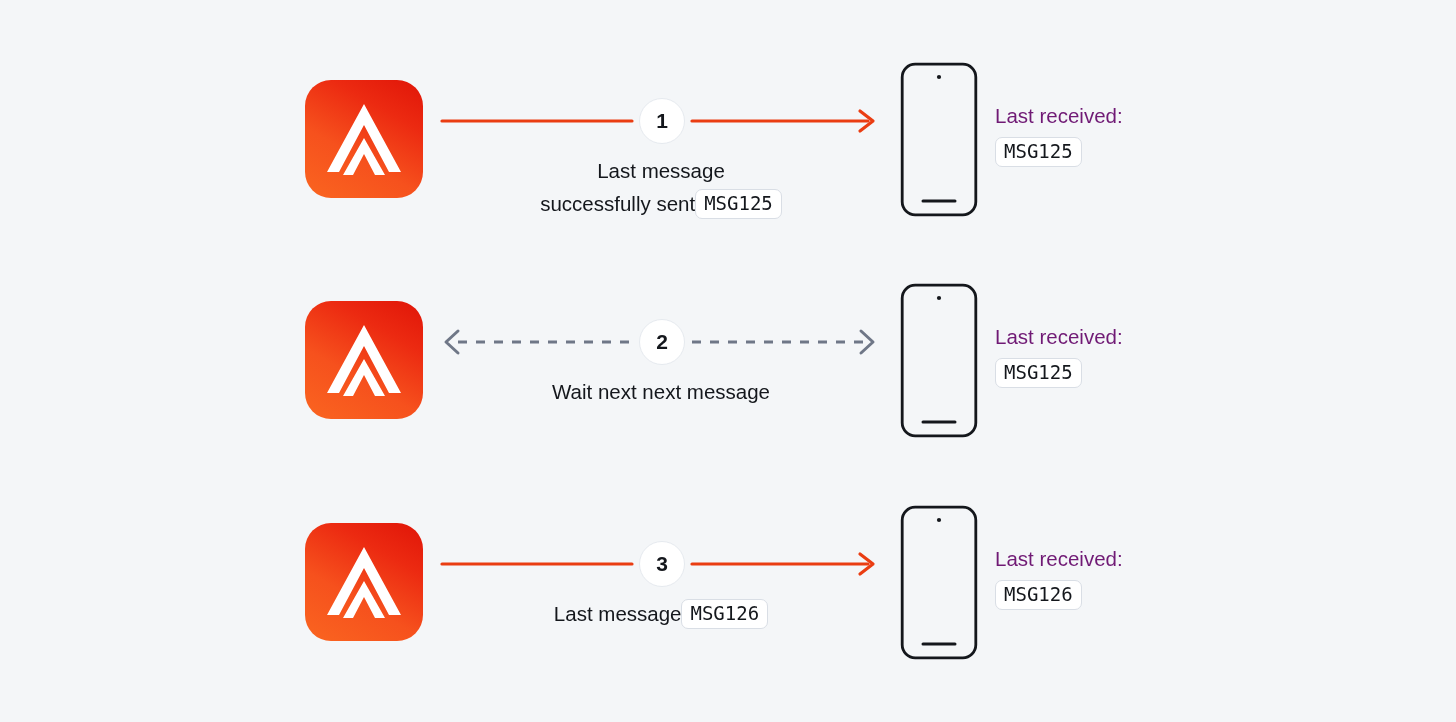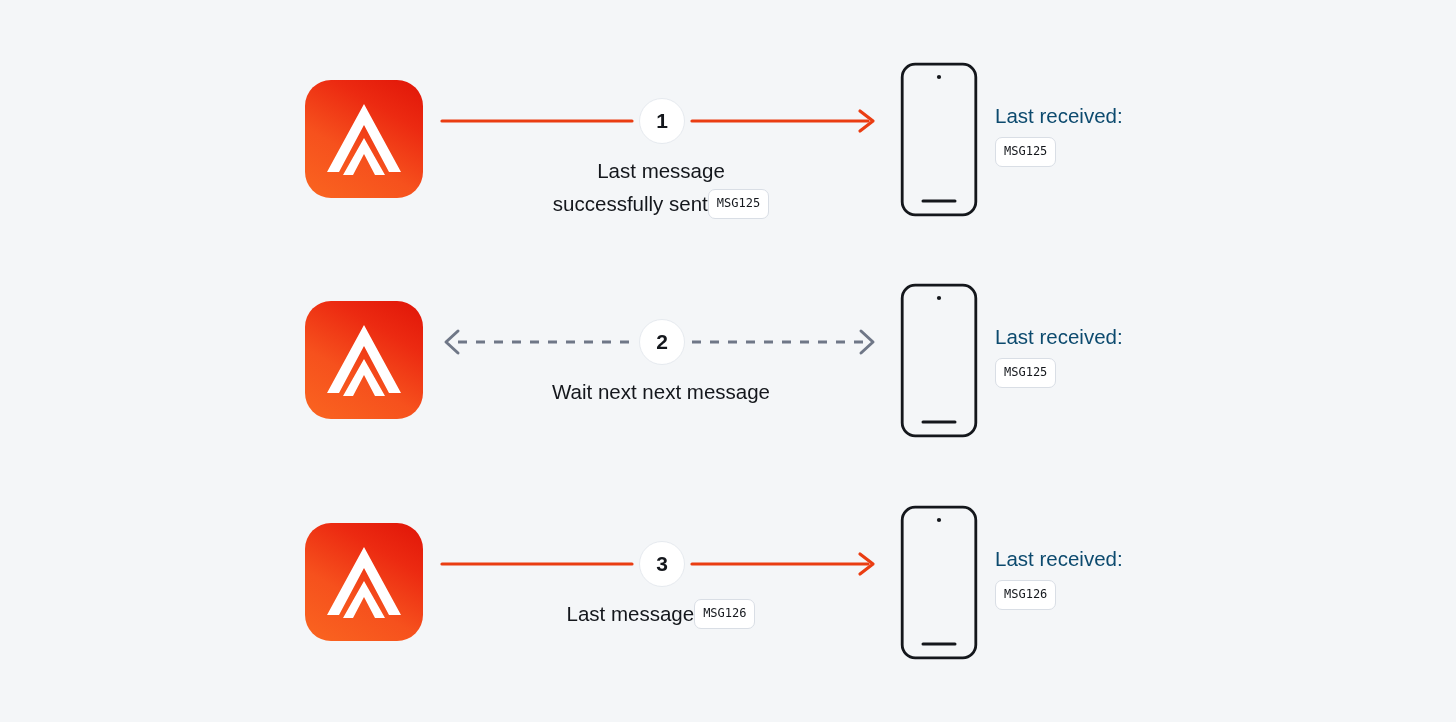--- a/index.html
+++ b/index.html
@@ -100,21 +100,21 @@
   }
 
   
   .chip {
     display: inline-block;
     background: #ffffff;
     border: 1.3px solid #d9dee5;
     border-radius: 7px;
     padding: 2px 8px 3px;
     font-family: "DejaVu Sans Mono", monospace;
-    font-size: 12px;
+    font-size: 19px;
     line-height: 23px;
     color: #14171c;
     vertical-align: 2px;
   }
 
   
   .phone {
     position: absolute;
     left: 900px;
     top: 2px;
@@ -126,21 +126,21 @@
   
   .status {
     position: absolute;
     left: 995px;
     top: 42px;
     width: 300px;
   }
   .status-label {
     font-size: 20.5px;
     line-height: 27px;
-    color: #0c4a6e;
+    color: #701a75;
     margin-bottom: 8px;
   }
 </style>
 </head>
 <body>
 
 <div id="diagram">
 
   <div class="row row-1">
 

